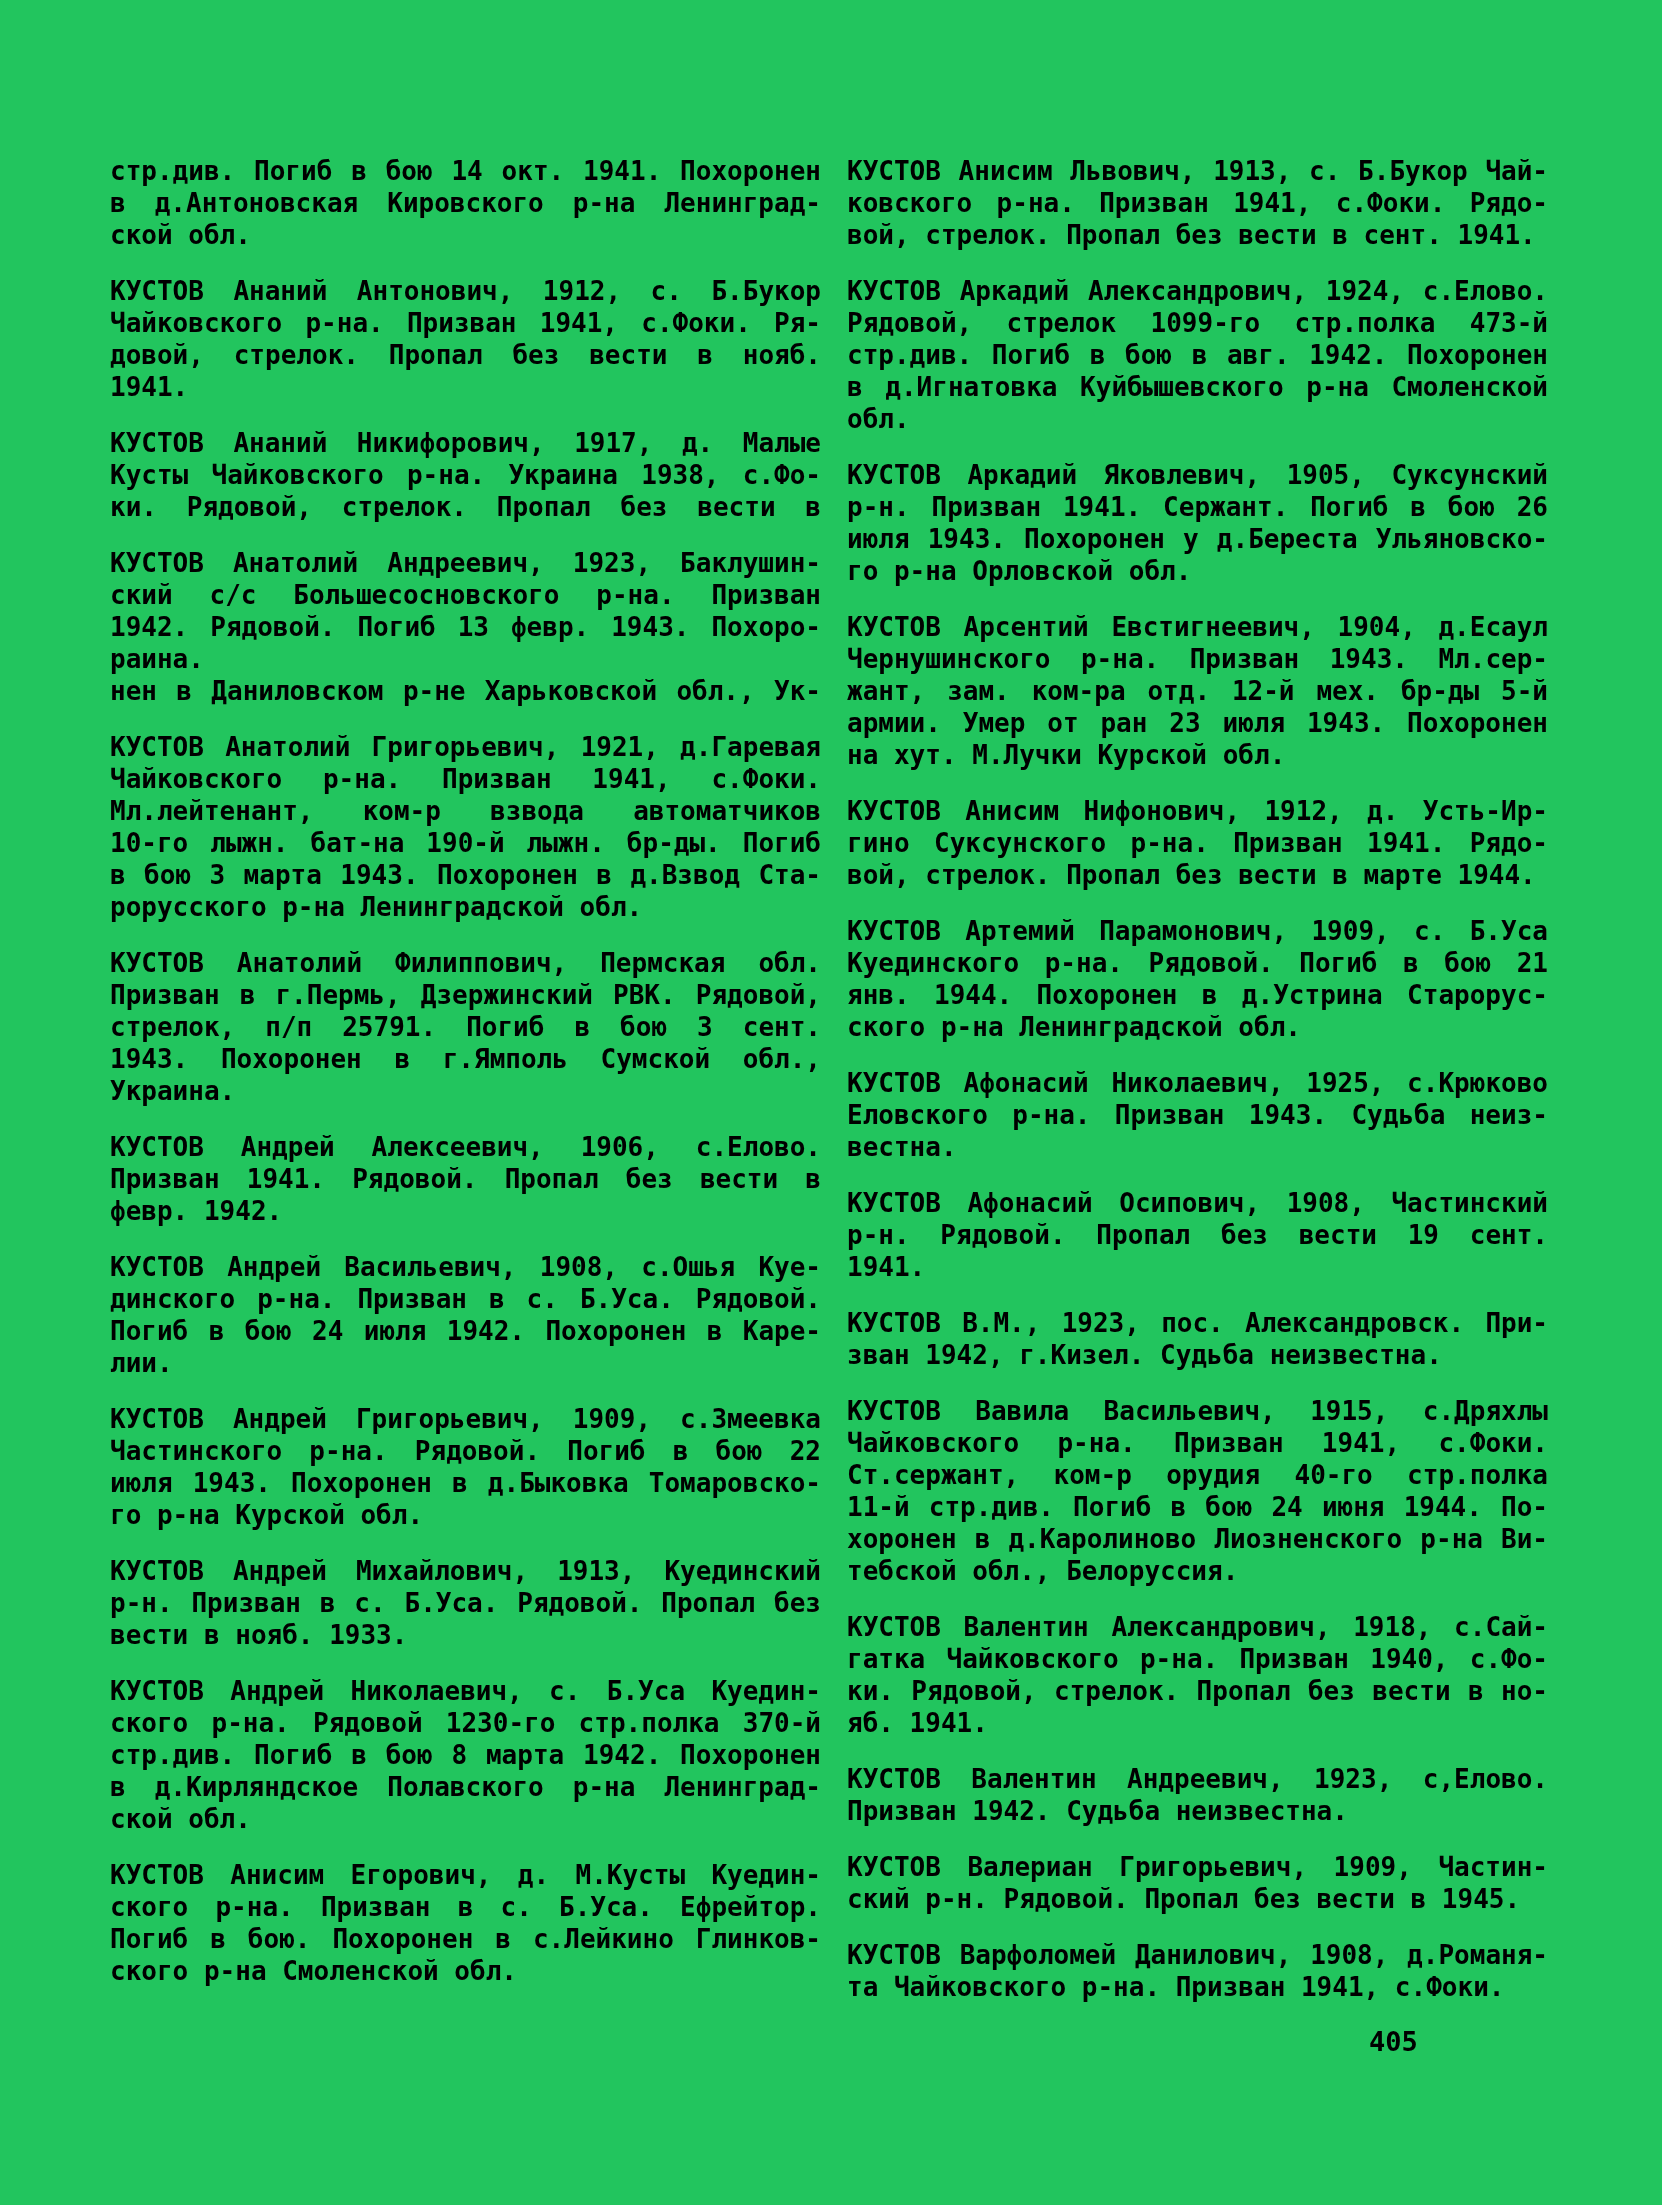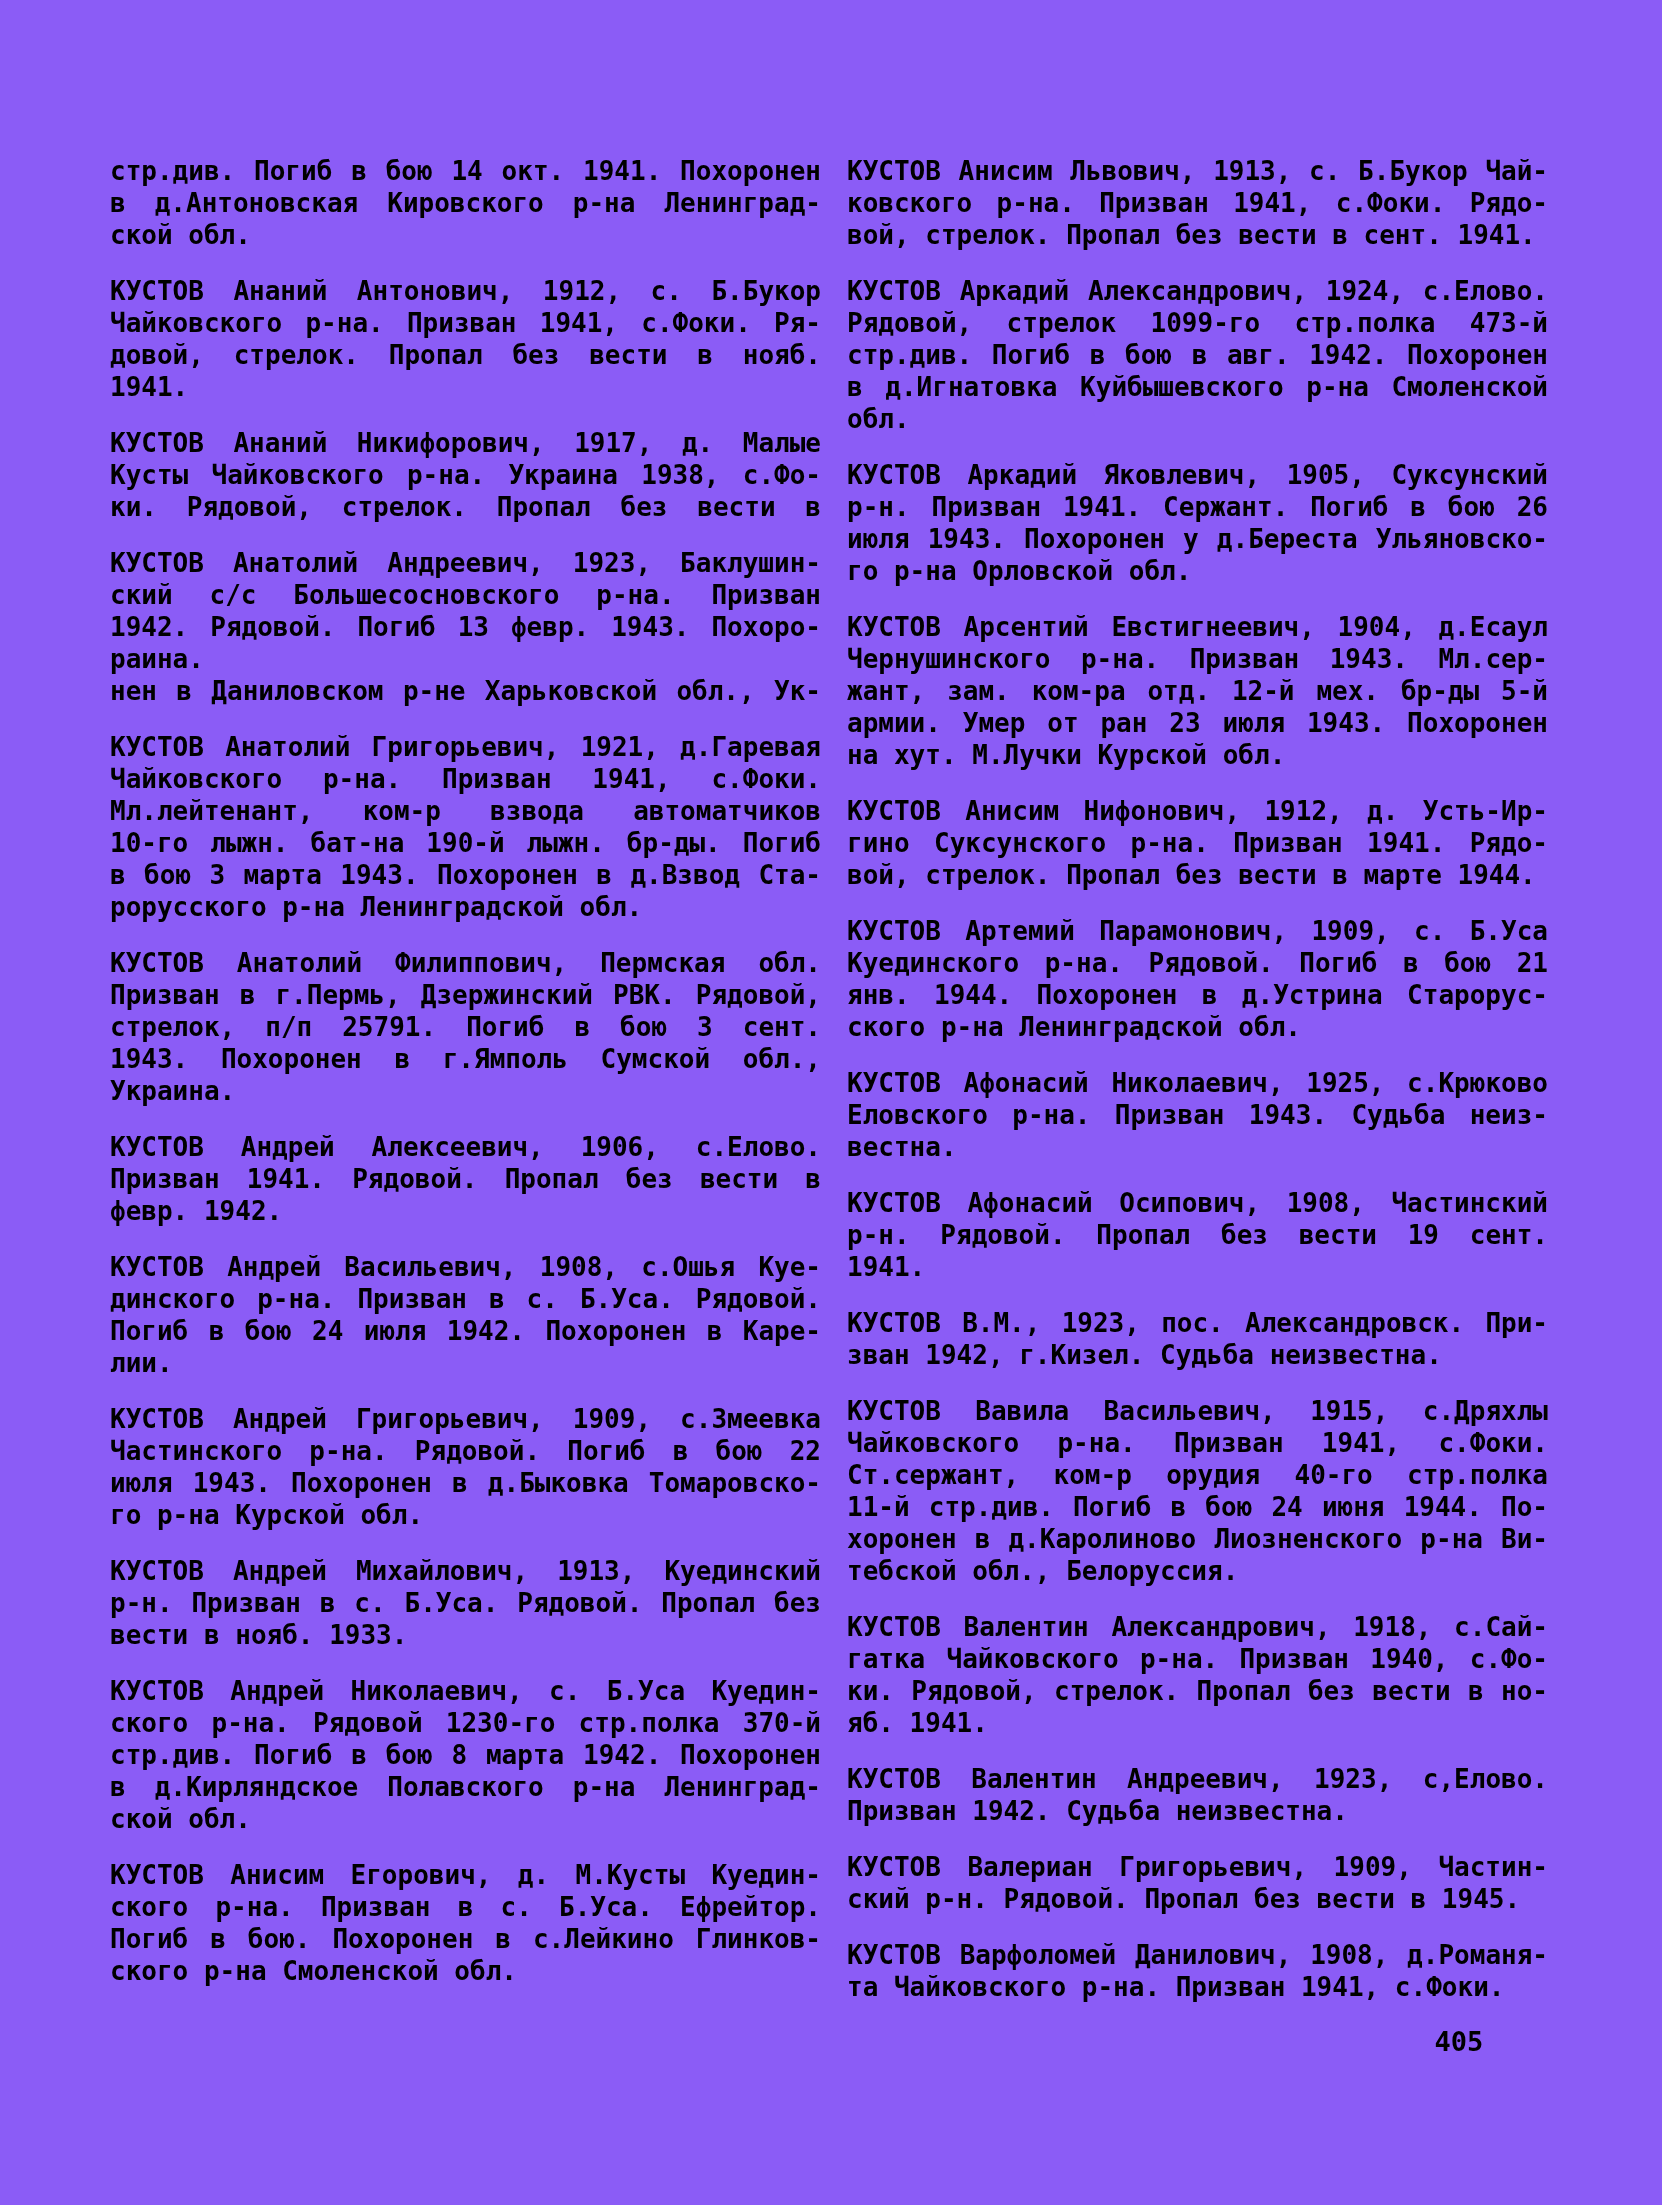--- a/index.html
+++ b/index.html
@@ -4,21 +4,21 @@
 <style>
   html, body {
     margin: 0;
     padding: 0;
     background: #ffffff;
   }
   .page {
     position: relative;
     width: 1663px;
     height: 2205px;
-    background: #8b5cf6;
+    background: #22c55e;
     overflow: hidden;
     font-family: "DejaVu Sans Mono", "Liberation Mono", monospace;
     font-weight: bold;
     color: #000000;
   }
   .column {
     position: absolute;
     top: 155px;
   }
   .col-left {
@@ -44,21 +44,21 @@
   .line.last {
     text-align-last: left;
   }
   .page-number {
     position: absolute;
     top: 2026px;
     left: 1369px;
     width: 180px;
     font-size: 27px;
     line-height: 32px;
-    text-align: center;
+    text-align: left;
   }
 </style>
 </head>
 <body>
 
 <div class="page">
   <section class="column col-left">
       <article class="entry">
         <div class="line">стр.див. Погиб в бою 14 окт. 1941. Похоронен</div>
         <div class="line">в д.Антоновская Кировского р-на Ленинград-</div>

